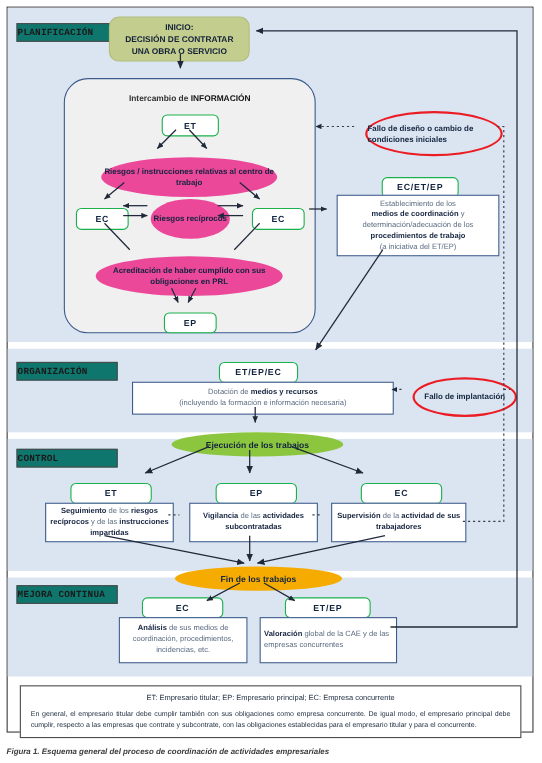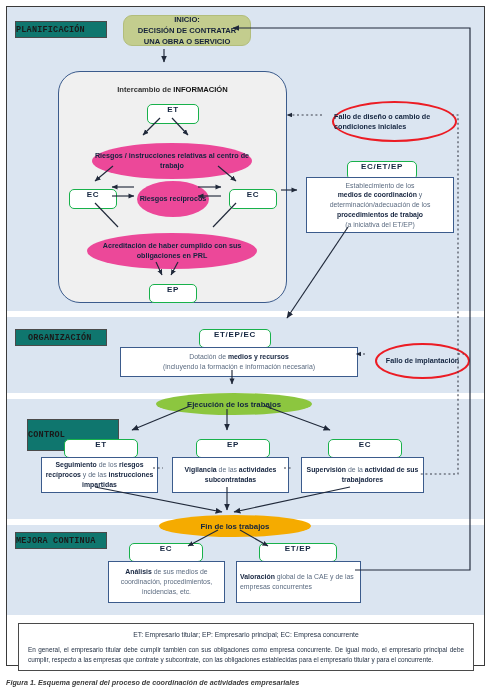--- a/index.html
+++ b/index.html
@@ -6,21 +6,21 @@
   body{font-family:"Liberation Sans",sans-serif;}
   #page{position:relative;width:493px;height:694px;background:#ffffff;overflow:hidden;}
   #frame{position:absolute;left:6px;top:6px;width:479px;height:660px;border:1.5px solid #3a3a3a;box-sizing:border-box;background:#ffffff;}
   .band{position:absolute;left:0;right:0;background:#dbe5f1;}
   .seclabel{position:absolute;background:#0f766e;border:1.5px solid #4a4a4a;color:#1a1a1a;font-weight:bold;font-size:8.5px;letter-spacing:.2px;display:flex;align-items:center;box-sizing:border-box;font-family:Liberation Mono, monospace;}
   .node{position:absolute;box-sizing:border-box;}
   .inicio{background:#c3cd8e;border:1px solid #b2bd7c;border-radius:9px;color:#14213a;font-weight:bold;font-size:7.6px;line-height:1.45;display:flex;align-items:center;justify-content:center;text-align:center;}
   .panel{background:#f0f0f0;border:1.6px solid #3b5b8c;border-radius:22px;}
   .paneltitle{position:absolute;font-size:7.6px;color:#333;text-align:center;width:100%;}
   .paneltitle b{color:#111;}
-  .greenbox{background:#ffffff;border:1.7px solid #18b14b;border-radius:5px;display:flex;justify-content:center;color:#13243f;font-weight:bold;font-size:8px;letter-spacing:.7px;}
+  .greenbox{background:#ffffff;border:1.7px solid #18b14b;border-radius:5px;display:flex;align-items:center;justify-content:center;color:#13243f;font-weight:bold;font-size:8px;letter-spacing:.7px;}
   .bluebox{background:#ffffff;border:1.5px solid #3b5b8c;color:#15243f;font-size:6.9px;line-height:1.42;display:flex;align-items:center;justify-content:center;text-align:center;padding:2px 3px;}
   .bluebox b{font-weight:bold;}
   .bluebox .lt{color:#5b6b80;}
   .ell-blue{background:#ec4899;border-radius:50%;display:flex;align-items:center;justify-content:center;text-align:center;color:#12243f;font-weight:bold;font-size:7.2px;line-height:1.35;}
   .ell-green{background:#8cc63f;border-radius:50%;display:flex;align-items:center;justify-content:center;color:#12243f;font-weight:bold;font-size:7.8px;}
   .ell-orange{background:#f5ab00;border-radius:50%;display:flex;align-items:center;justify-content:center;color:#12243f;font-weight:bold;font-size:7.8px;}
   .ell-red{border:2.2px solid #ec1c24;border-radius:50%;background:transparent;display:flex;align-items:center;justify-content:center;text-align:left;color:#13243f;font-weight:bold;font-size:7.2px;line-height:1.35;}
   #legendbox{position:absolute;background:#ffffff;border:1.3px solid #4a4a4a;box-sizing:border-box;}
   .lg1{font-size:6.8px;color:#1d2b3f;text-align:center;padding-top:7px;}
   .lg2{font-size:6.4px;color:#1d2b3f;text-align:justify;line-height:1.5;padding:7px 9px 0 9px;}
@@ -34,31 +34,31 @@
   <div id="frame">
 
     <div class="band" style="top:0;height:304px;"></div>
     <div class="band" style="top:310px;height:76px;"></div>
     <div class="band" style="top:392px;height:120px;"></div>
     <div class="band" style="top:518px;height:90px;"></div>
 
     <div class="seclabel" style="left:8px;top:14px;width:92px;height:17px;">
         <span>PLANIFICACIÓN</span>
       </div>
-    <div class="seclabel" style="left:8px;top:322px;width:92px;height:17px;padding-left:12px;">
+    <div class="seclabel" style="left:8px;top:322px;width:92px;height:17px;">
         <span>ORGANIZACIÓN</span>
       </div>
-    <div class="seclabel" style="left:8px;top:412px;width:92px;height:32px;margin-left:12px;">
+    <div class="seclabel" style="left:8px;top:401px;width:92px;height:17px;">
         <span>CONTROL</span>
       </div>
     <div class="seclabel" style="left:8px;top:525px;width:92px;height:17px;">
         <span>MEJORA CONTINUA</span>
       </div>
 
-    <div class="node inicio" style="left:116px;top:8px;width:128px;height:31px;">
+    <div class="node inicio" style="left:92px;top:8px;width:128px;height:41px;">
       <div>
         <div>INICIO:</div>
         <div>DECISIÓN DE CONTRATAR</div>
         <div>UNA OBRA O SERVICIO</div>
       </div>
     </div>
 
     <div class="node panel" style="left:51px;top:64px;width:229px;height:232px;"></div>
     <div class="paneltitle" style="left:51px;top:78px;width:229px;font-weight:bold;">
       <span>Intercambio de </span><b>INFORMACIÓN</b>

